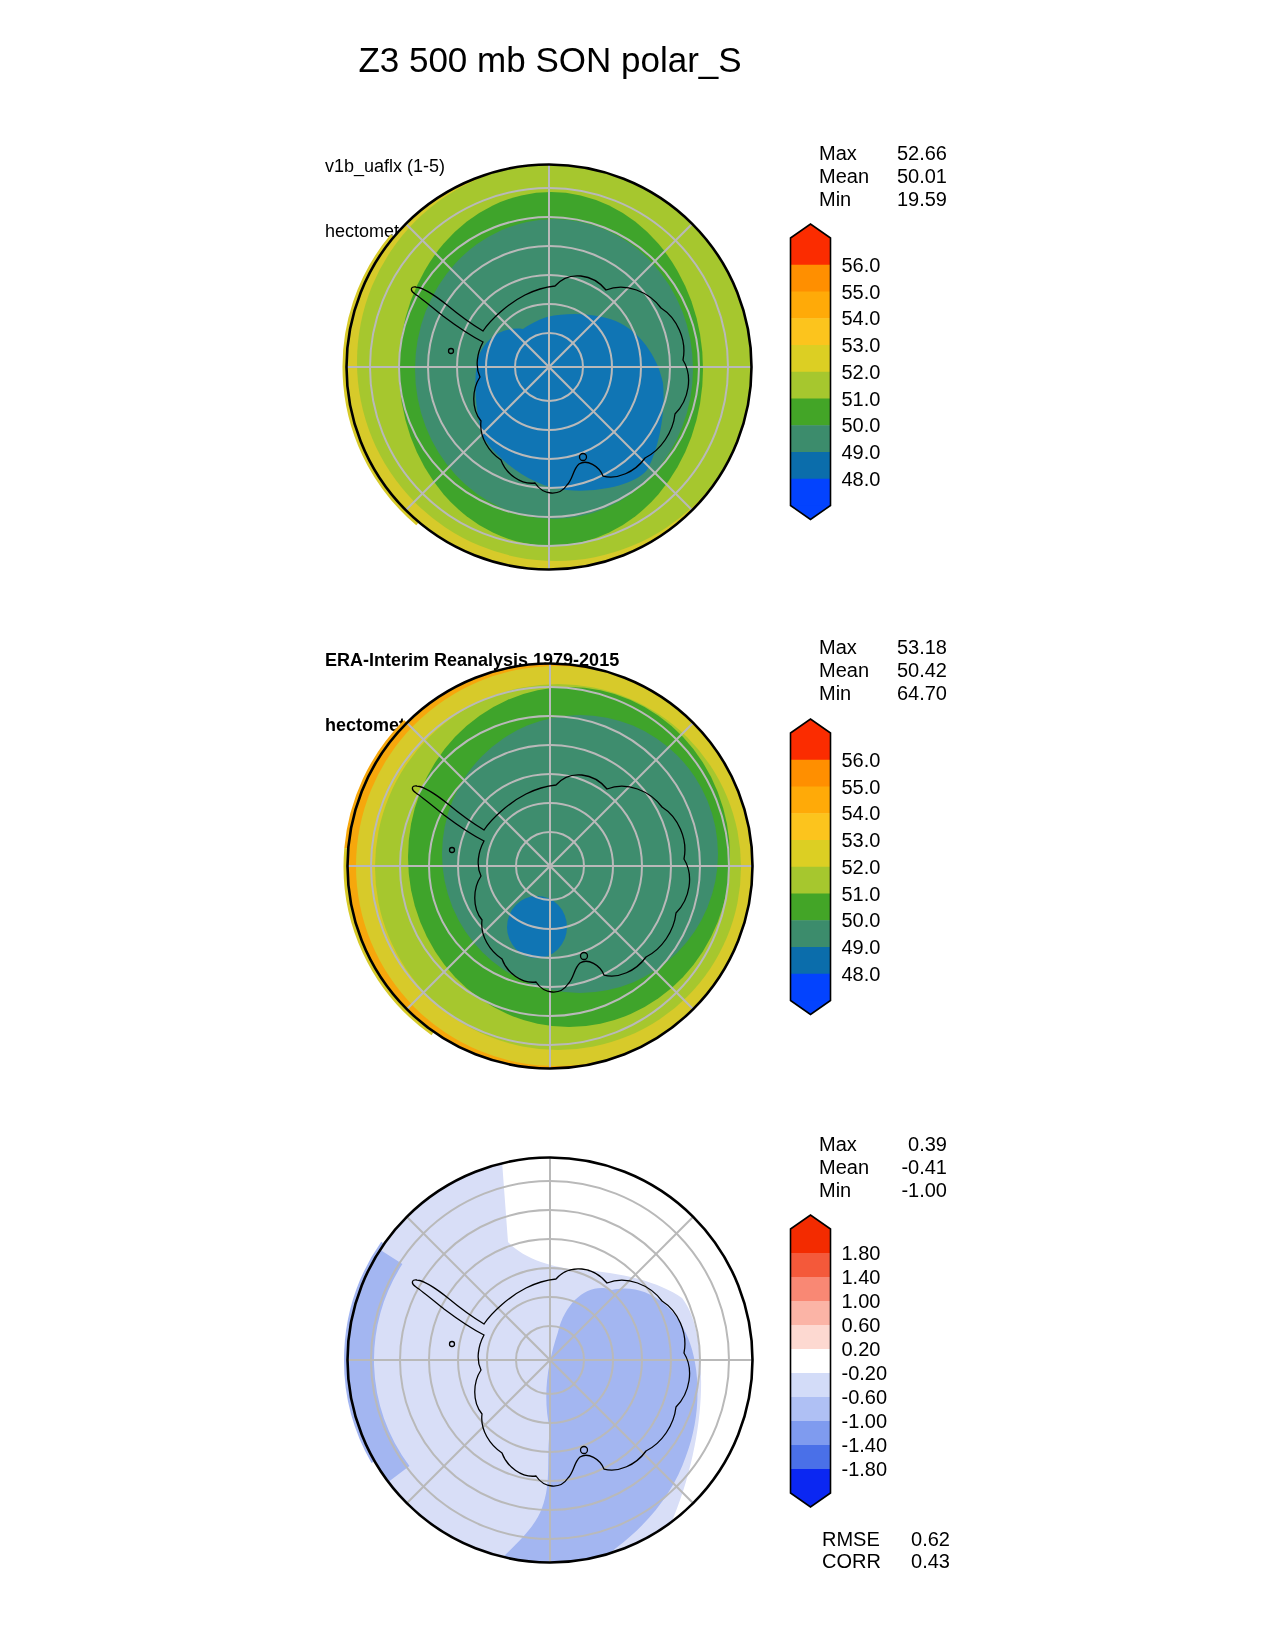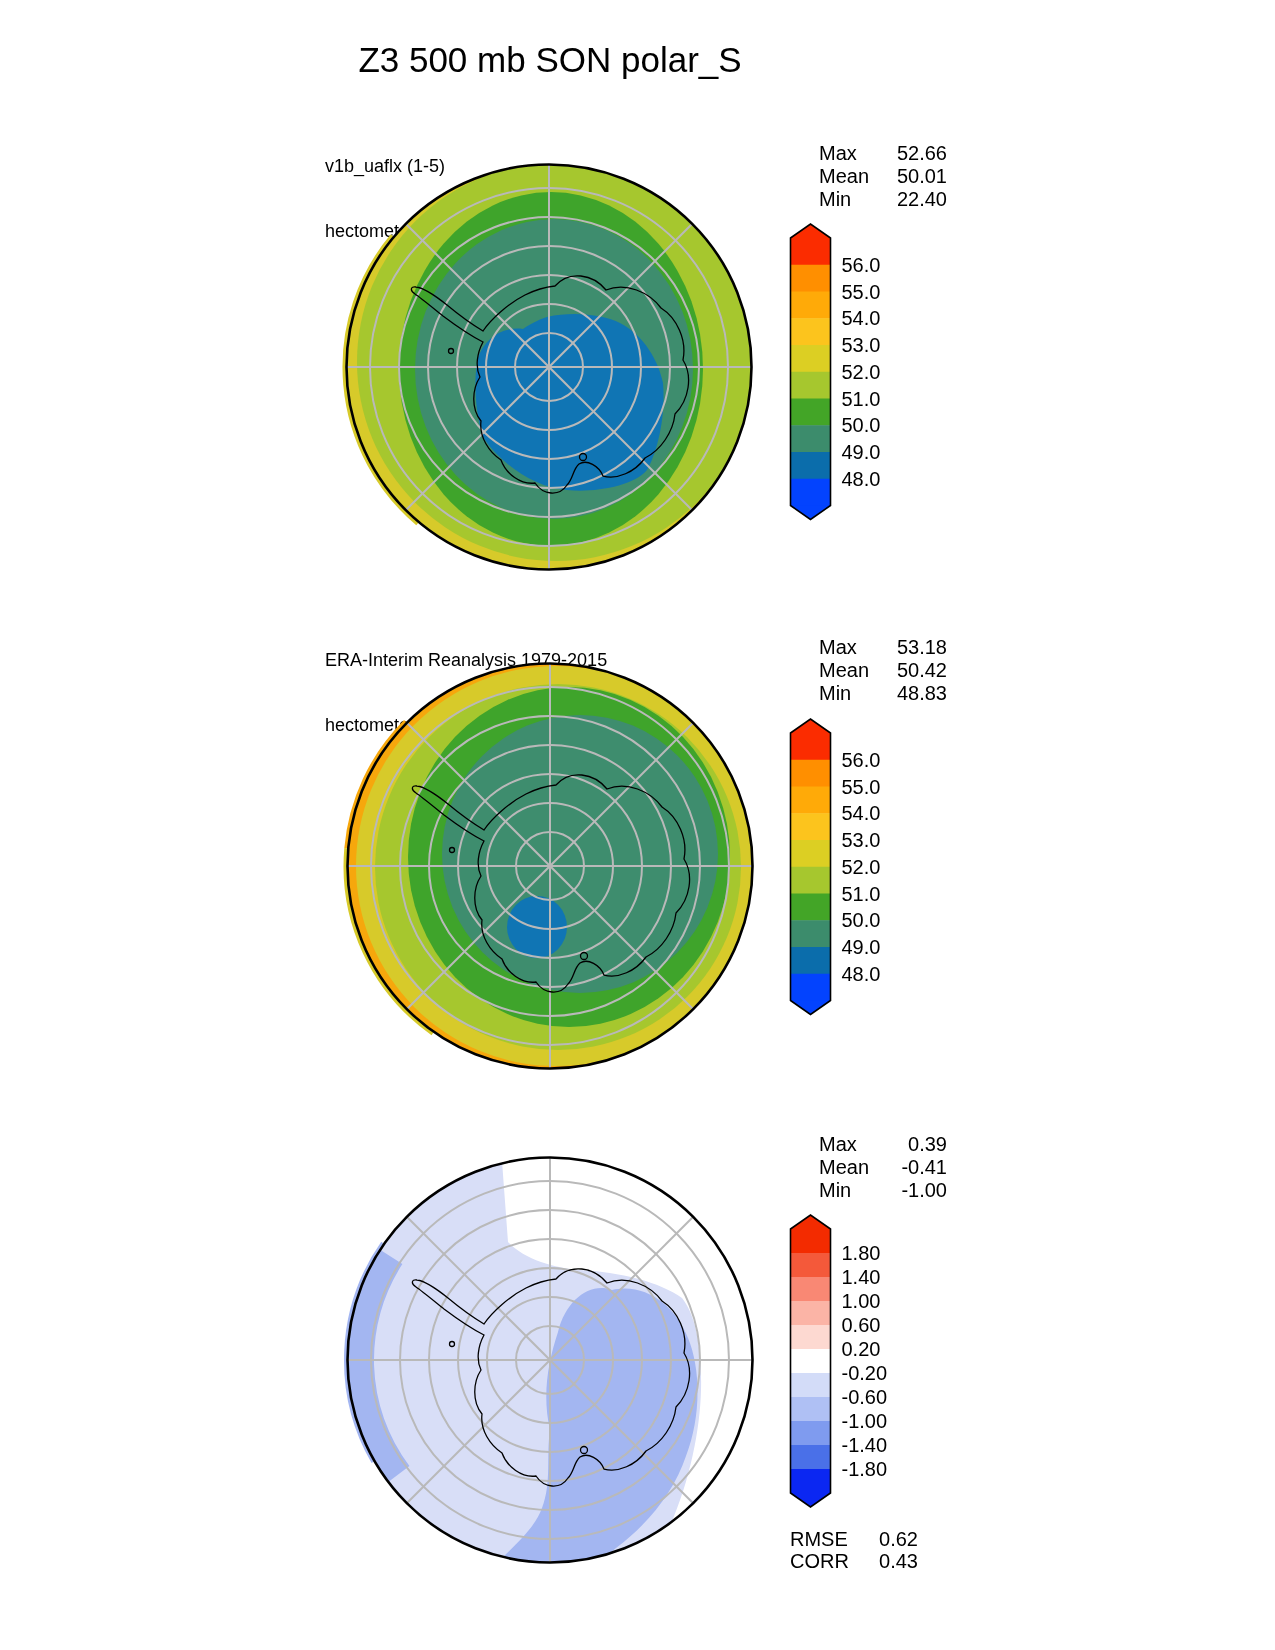--- a/index.html
+++ b/index.html
@@ -61,21 +61,21 @@
     <div class="srow">
       <span>Max</span>
       <span>52.66</span>
     </div>
     <div class="srow">
       <span>Mean</span>
       <span>50.01</span>
     </div>
     <div class="srow">
       <span>Min</span>
-      <span>22.40</span>
+      <span>19.59</span>
     </div>
   </div>
 
   <svg style="left:344px;top:162px;" width="410" height="410" viewBox="-205 -205 410 410">
     <path d="M -131.1,156.3 A 204 204 0 0 1 -156.3,-131.1" fill="none" stroke-width="5" stroke="#d7ca2a"></path>
     <g clip-path="url(#clipMap1)">
       <circle r="205" fill="#d7ca2a"></circle>
       <circle cx="7" cy="-5" r="199" fill="#a6c72e"></circle>
       <ellipse cx="2" cy="2" rx="152" ry="177" fill="#3fa42b"></ellipse>
       <ellipse cx="5" cy="2" rx="139" ry="150" fill="#3e8d6e"></ellipse>
@@ -111,37 +111,37 @@
       <text x="52.5" y="76.5">55.0</text>
       <text x="52.5" y="103.25">54.0</text>
       <text x="52.5" y="130">53.0</text>
       <text x="52.5" y="156.75">52.0</text>
       <text x="52.5" y="183.5">51.0</text>
       <text x="52.5" y="210.25">50.0</text>
       <text x="52.5" y="237">49.0</text>
       <text x="52.5" y="263.75">48.0</text>
     </svg>
 
-  <div class="abs panel-label" style="left:325px;top:607px;">
+  <div class="abs panel-label" style="left:325px;top:607px;font-weight:bold;">
     <div>ERA-Interim Reanalysis 1979-2015</div>
     <div>hectometer</div>
   </div>
 
   <div class="abs stats" style="left:790px;top:636px;">
     <div class="srow">
       <span>Max</span>
       <span>53.18</span>
     </div>
     <div class="srow">
       <span>Mean</span>
       <span>50.42</span>
     </div>
     <div class="srow">
       <span>Min</span>
-      <span>48.83</span>
+      <span>64.70</span>
     </div>
   </div>
 
   <svg style="left:345px;top:661px;" width="410" height="410" viewBox="-205 -205 410 410">
     <path d="M -117.0,167.1 A 204 204 0 0 1 -203.2,-17.8" fill="none" stroke-width="5" stroke="#d7ca2a"></path>
     <path d="M -203.2,-17.8 A 204 204 0 0 1 -144.2,-144.2" fill="none" stroke-width="5" stroke="#f6a70c"></path>
     <g clip-path="url(#clipMap2)">
       <circle r="205" fill="#f6a70c"></circle>
       <circle cx="6" cy="0" r="200" fill="#d7ca2a"></circle>
       <circle cx="8" cy="1" r="183" fill="#a6c72e"></circle>
@@ -241,21 +241,21 @@
       <text x="52.5" y="95">1.00</text>
       <text x="52.5" y="119">0.60</text>
       <text x="52.5" y="143">0.20</text>
       <text x="52.5" y="167">-0.20</text>
       <text x="52.5" y="191">-0.60</text>
       <text x="52.5" y="215">-1.00</text>
       <text x="52.5" y="239">-1.40</text>
       <text x="52.5" y="263">-1.80</text>
     </svg>
 
-  <div class="abs metrics" style="left:790px;top:1528px;">
+  <div class="abs metrics" style="left:822px;top:1528px;">
     <div class="srow">
       <span>RMSE</span>
       <span>0.62</span>
     </div>
     <div class="srow">
       <span>CORR</span>
       <span>0.43</span>
     </div>
   </div>
 

